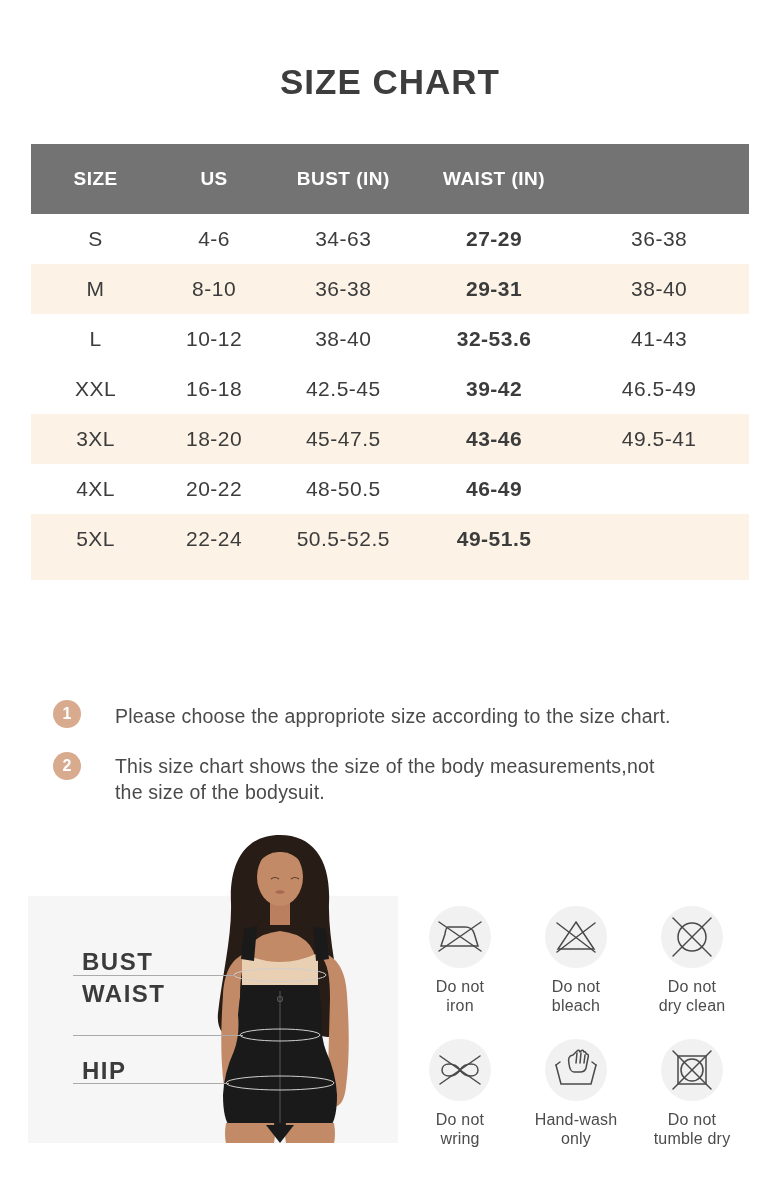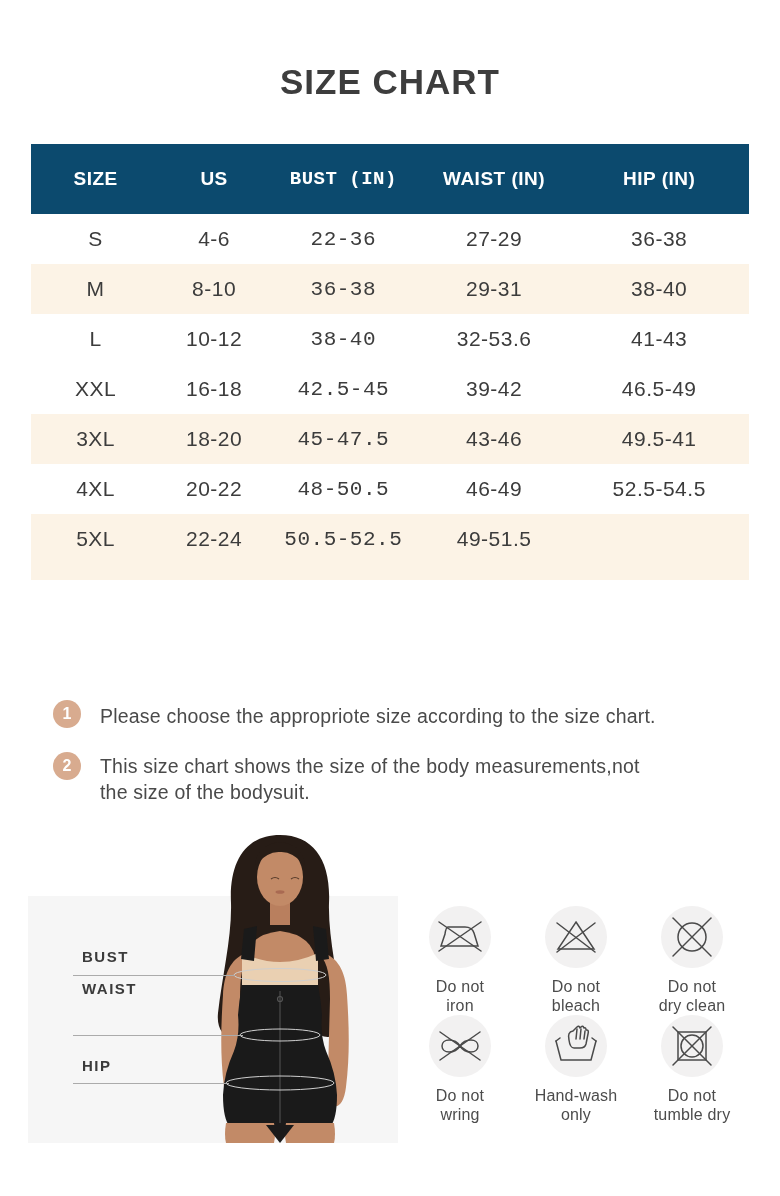--- a/index.html
+++ b/index.html
@@ -9,62 +9,62 @@
     background:#ffffff; overflow:hidden;
     font-family:"Liberation Sans", sans-serif; color:#3c3c3c;
   }
   .title {
     position:absolute; top:55px; left:0; width:100%;
     text-align:center; font-size:35px; font-weight:700;
     letter-spacing:1px; color:#3d3d3d;
   }
   
   .size-table { position:absolute; left:31px; top:137px; width:718px; }
-  .thead { display:flex; height:70px; align-items:center; background:#0c4a6e; }
+  .thead { display:flex; height:70px; align-items:center; background:#737373; }
   .trow  { display:flex; height:50px; align-items:center; background:#ffffff; }
   .trow.alt { background:#fcf3e6; }
   .tcell { text-align:center; font-size:21px; letter-spacing:0.5px; color:#3c3c3c; }
   .thead .tcell { color:#ffffff; font-weight:700; font-size:19px; letter-spacing:0.5px; }
-  .c0 { width:18%; } .c1 { width:15%; } .c2 { width:21%;font-family:Liberation Mono, monospace; } .c3 { width:21%; } .c4 { width:25%; }
+  .c0 { width:18%; } .c1 { width:15%; } .c2 { width:21%; } .c3 { width:21%;font-weight:bold; } .c4 { width:25%; }
   .tfoot-strip { height:16px; background:#fcf3e6; }
   
   .note-circle {
     position:absolute; width:28px; height:28px; border-radius:50%;
     background:#d8ab8f; color:#ffffff; font-size:16px; font-weight:700;
     display:flex; align-items:center; justify-content:center;
   }
   .note-text {
-    position:absolute; left:100px; font-size:19.5px; color:#4a4a4a;
+    position:absolute; left:115px; font-size:19.5px; color:#4a4a4a;
     line-height:26px; letter-spacing:0.2px;
   }
   #note1-circle { left:53px; top:693px; }
   #note1-text   { top:696px; width:650px; }
   #note2-circle { left:53px; top:745px; }
   #note2-text   { top:746px; width:570px; }
   
   .figure-bg {
     position:absolute; left:28px; top:889px; width:370px; height:247px;
     background:#f6f6f6;
   }
   .model-svg { position:absolute; left:180px; top:822px; }
   .m-label {
-    position:absolute; left:82px; font-size:15px; font-weight:700;
+    position:absolute; left:82px; font-size:24px; font-weight:700;
     letter-spacing:1.5px; color:#3b3b3b;
   }
   #label-bust  { top:941px; }
   #label-waist { top:973px; }
   #label-hip   { top:1050px; }
   .m-line { position:absolute; height:1px; background:#ababab; }
   #line-bust  { left:73px; top:968px;  width:162px; }
   #line-waist { left:73px; top:1028px; width:170px; }
   #line-hip   { left:73px; top:1076px; width:156px; }
   
   .care-grid {
     position:absolute; left:402px; top:899px;
-    display:grid; grid-template-columns:repeat(3,116px); 
+    display:grid; grid-template-columns:repeat(3,116px); row-gap:24px;
   }
   .care-item { display:flex; flex-direction:column; align-items:center; }
   .care-circle {
     width:62px; height:62px; border-radius:50%; background:#f2f1f1;
     display:flex; align-items:center; justify-content:center;
   }
   .care-label {
     margin-top:9px; text-align:center; font-size:16px; color:#4c4c4c;
     line-height:19px; letter-spacing:0.2px;
   }
@@ -76,27 +76,26 @@
 <div class="page">
 
   <div class="title">SIZE CHART</div>
 
   <div class="size-table">
     <div class="thead">
       <div class="tcell c0">SIZE</div>
       <div class="tcell c1">US</div>
       <div class="tcell c2">BUST (IN)</div>
       <div class="tcell c3">WAIST (IN)</div>
-      <div class="tcell c4">HIP (IN)</div>
     </div>
     <div id="table-body">
         <div class="trow">
           <div class="tcell c0">S</div>
           <div class="tcell c1">4-6</div>
-          <div class="tcell c2">22-36</div>
+          <div class="tcell c2">34-63</div>
           <div class="tcell c3">27-29</div>
           <div class="tcell c4">36-38</div>
         </div>
         <div class="trow alt">
           <div class="tcell c0">M</div>
           <div class="tcell c1">8-10</div>
           <div class="tcell c2">36-38</div>
           <div class="tcell c3">29-31</div>
           <div class="tcell c4">38-40</div>
         </div>
@@ -119,21 +118,20 @@
           <div class="tcell c1">18-20</div>
           <div class="tcell c2">45-47.5</div>
           <div class="tcell c3">43-46</div>
           <div class="tcell c4">49.5-41</div>
         </div>
         <div class="trow">
           <div class="tcell c0">4XL</div>
           <div class="tcell c1">20-22</div>
           <div class="tcell c2">48-50.5</div>
           <div class="tcell c3">46-49</div>
-          <div class="tcell c4">52.5-54.5</div>
         </div>
         <div class="trow alt">
           <div class="tcell c0">5XL</div>
           <div class="tcell c1">22-24</div>
           <div class="tcell c2">50.5-52.5</div>
           <div class="tcell c3">49-51.5</div>
         </div>
       </div>
     <div class="tfoot-strip"></div>
   </div>

